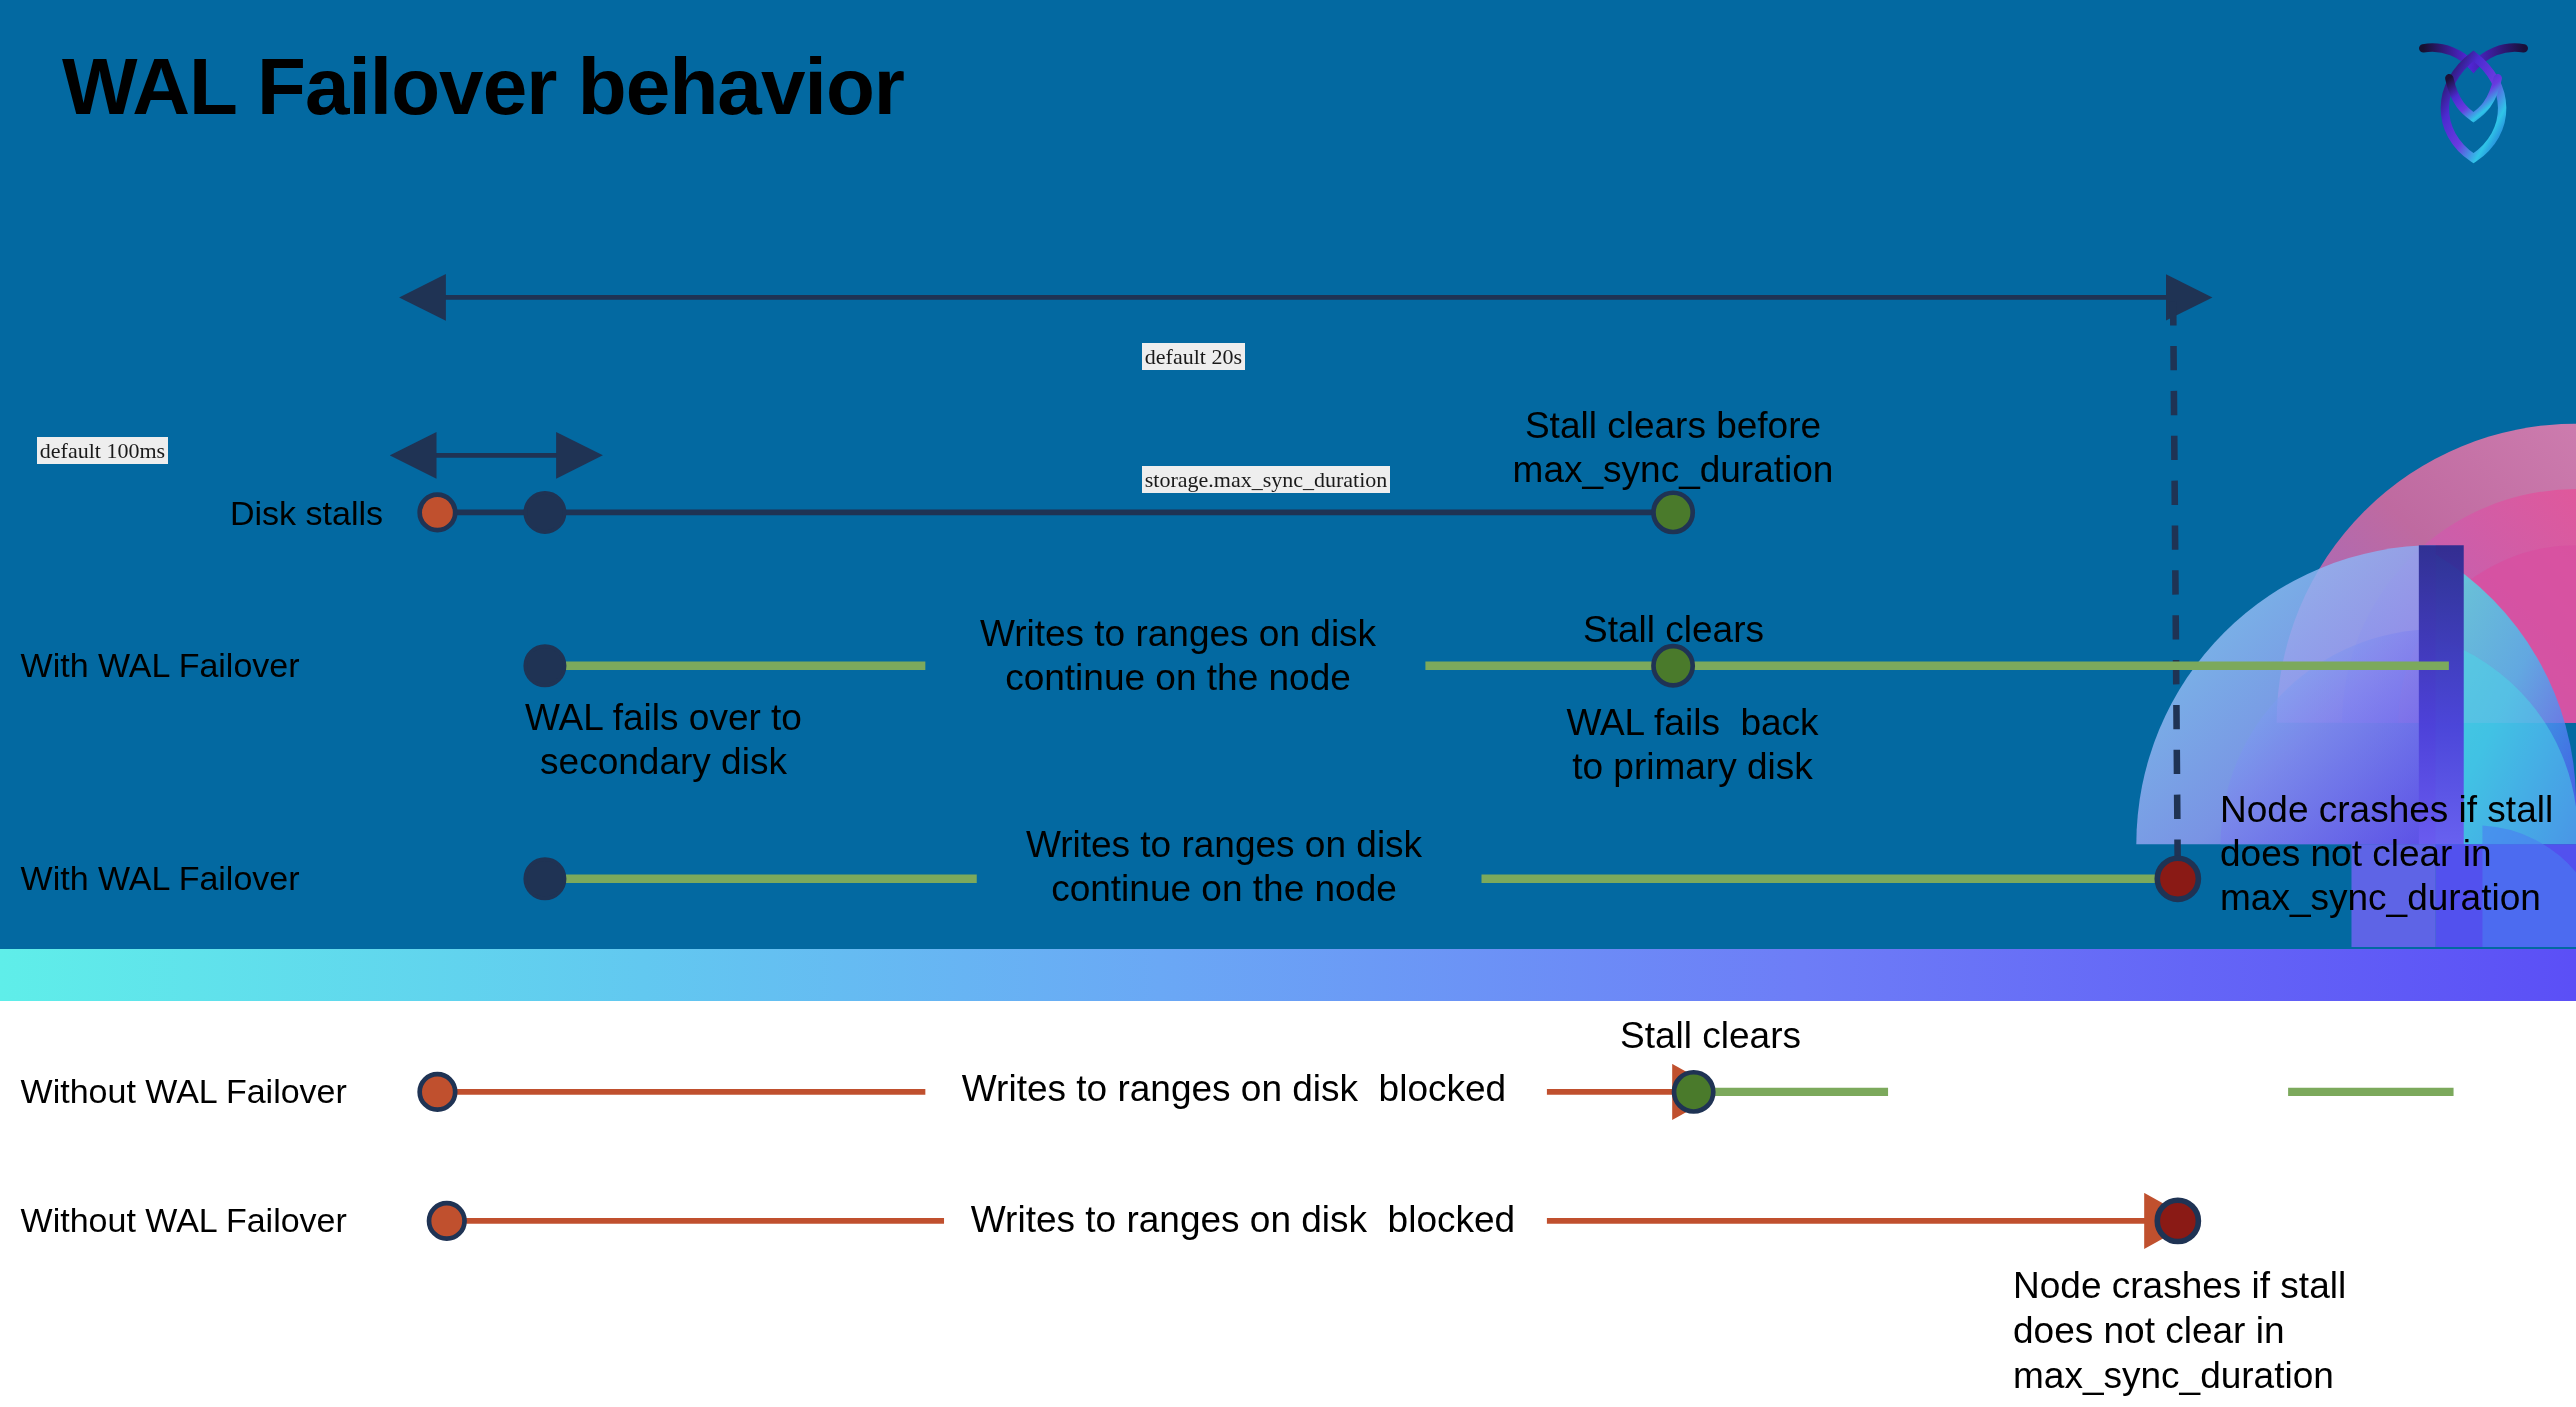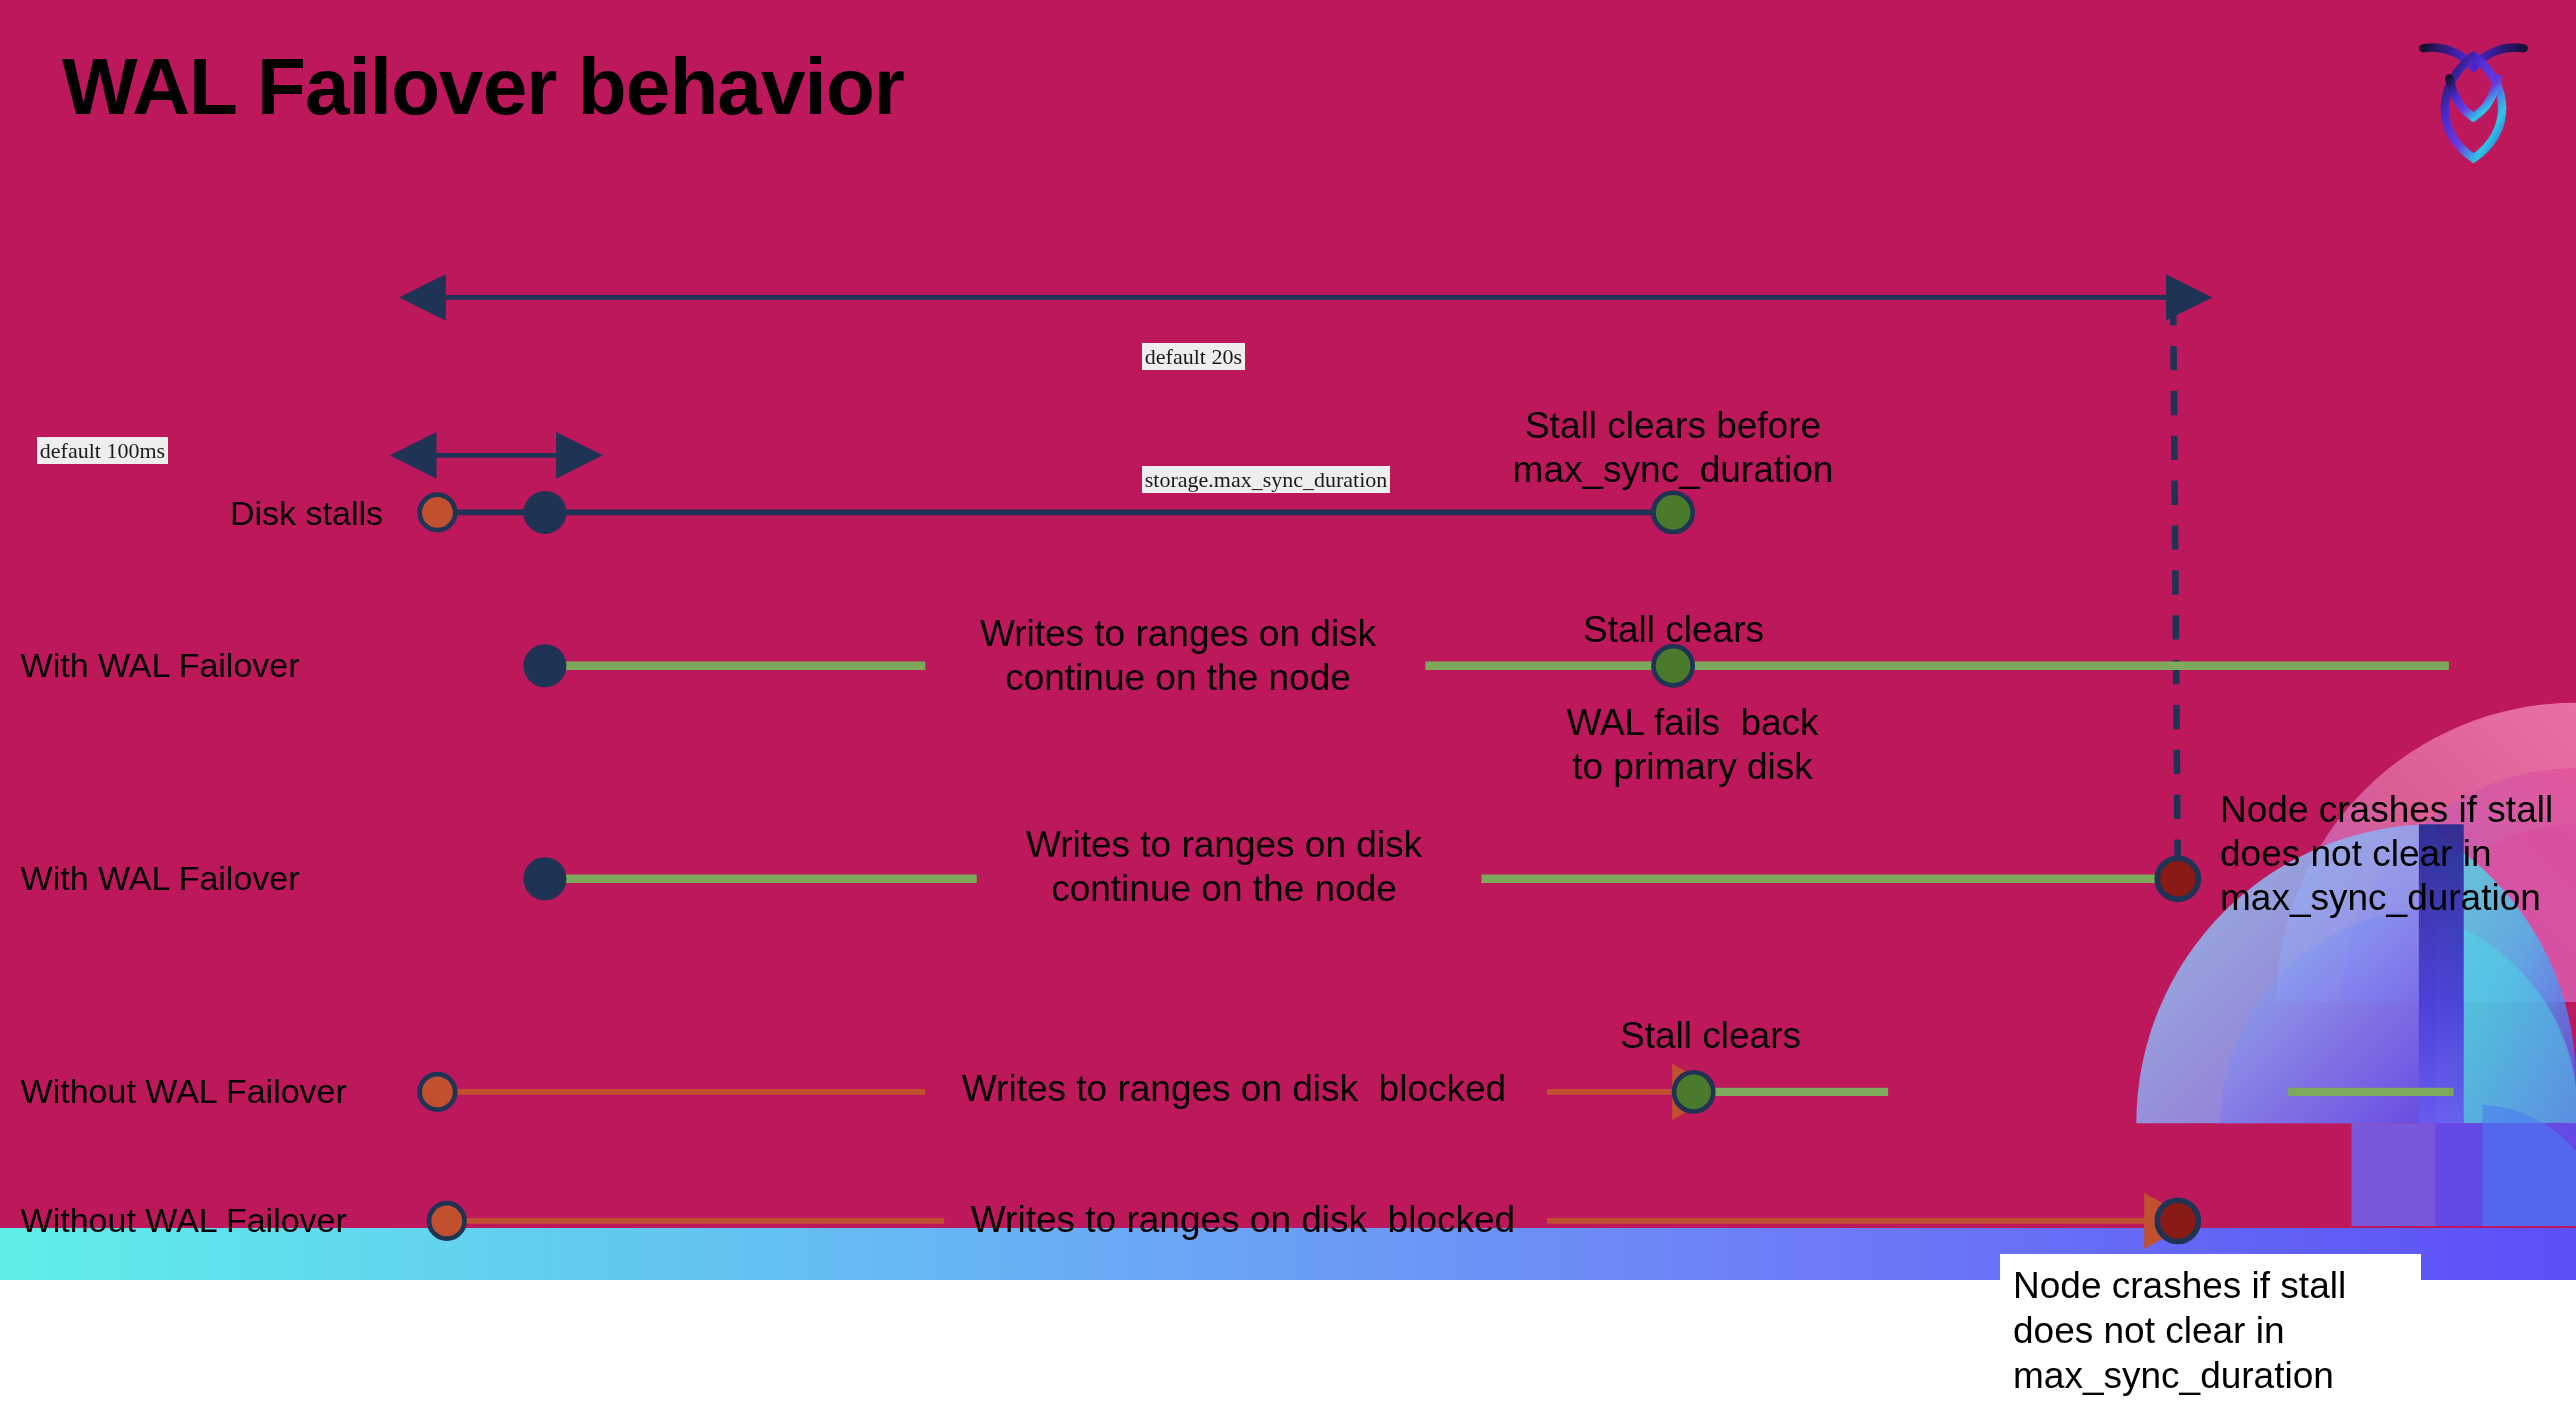--- a/index.html
+++ b/index.html
@@ -6,22 +6,22 @@
   html, body { width: 2576px; height: 1408px; }
   body {
     font-family: "Liberation Sans", sans-serif;
     background: #ffffff;
     position: relative;
     overflow: hidden;
   }
   #slide {
     position: absolute;
     left: 0; top: 0;
-    width: 2576px; height: 1280px;
-    background: #be185d;
+    width: 2576px; height: 1001px;
+    background: #0369a1;
     padding-left: 32px;
   }
 
   
   .title {
     position: absolute;
     left: 62px; top: 41px;
     font-size: 80px;
     font-weight: bold;
     letter-spacing: -0.9px;
@@ -234,20 +234,22 @@
   <div class="lbl rowlabel" style="left:20.6px; top:1069px;">Without WAL Failover</div>
 
   <div class="lbl rowlabel" style="left:20.6px; top:1198px;">Without WAL Failover</div>
 
   <div class="lbl c" style="left:1458px; top:404px; width:430px;">Stall clears before
 max_sync_duration</div>
 
   <div class="lbl c" style="left:935px; top:612px; width:486px;">Writes to ranges on disk
 continue on the node</div>
   <div class="lbl c" style="left:1510px; top:608px; width:327px;">Stall clears</div>
+  <div class="lbl c" style="left:467px; top:696px; width:393px;">WAL fails over to
+secondary disk</div>
   <div class="lbl c" style="left:1496px; top:701px; width:393px;">WAL fails  back
 to primary disk</div>
 
   <div class="lbl c" style="left:981px; top:823px; width:486px;">Writes to ranges on disk
 continue on the node</div>
   <div class="lbl" style="left:2220px; top:788px; width:355px;">Node crashes if stall
 does not clear in
 max_sync_duration</div>
 
   <div class="lbl c" style="left:935px; top:1067px; width:598px;">Writes to ranges on disk  blocked</div>

